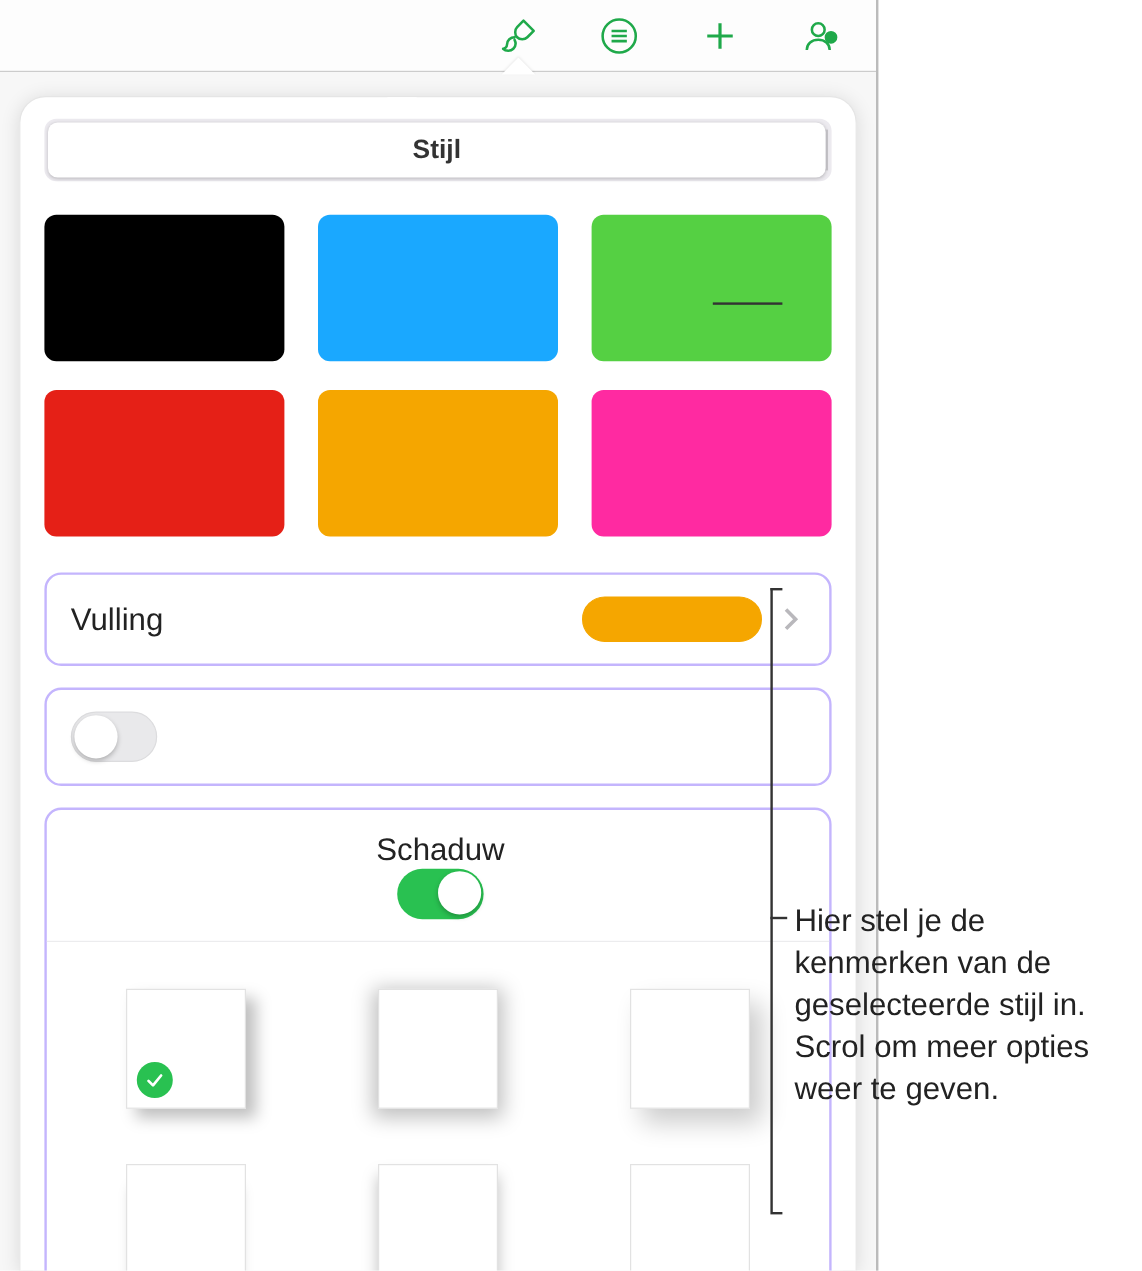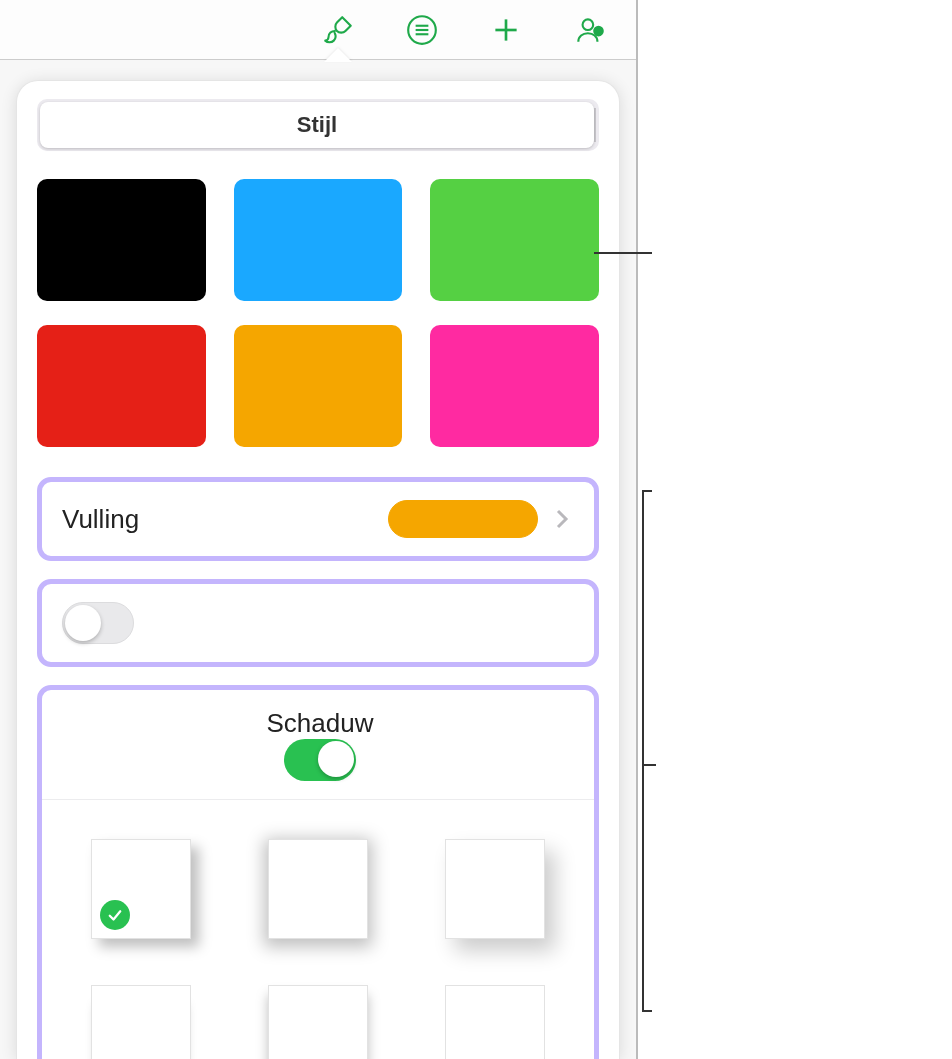--- a/index.html
+++ b/index.html
@@ -7,21 +7,21 @@
     font-family: -apple-system, BlinkMacSystemFont, "Helvetica Neue", sans-serif;
     background: #fff;
     width: 952px;
     height: 1059px;
     position: relative;
     overflow: hidden;
   }
   .device {
     position: absolute;
     left: 0; top: 0;
-    width: 638px;
+    width: 732px;
     height: 1059px;
     border-right: 2px solid #bbb;
     background: #f7f7f7;
   }
   .toolbar {
     height: 60px;
     background: #fdfdfd;
     border-bottom: 1px solid #ccc;
     display: flex;
     justify-content: flex-end;
@@ -101,21 +101,21 @@
     gap: 24px 28px;
     margin-bottom: 30px;
   }
   .swatch {
     border-radius: 10px;
     cursor: pointer;
   }
 
   .card {
     background: #fff;
-    border: 5px solid #c4b5fd;
+    border: 2px solid #c4b5fd;
     border-radius: 14px;
     margin-bottom: 18px;
   }
   .row {
     display: flex;
     align-items: center;
     padding: 18px 16px 18px 20px;
     min-height: 70px;
   }
   .row-label {
@@ -331,13 +331,14 @@
 <div class="callout" style="left:662px; top:238px; width:270px;">
   <div class="line" style="left:-68px; top:14px; width:58px;"></div>
 </div>
 
 <div class="callout" style="left:662px; top:750px; width:280px;">
   <div class="vline" style="left:-20px; top:-260px; height:520px;"></div>
   <div class="line" style="left:-20px; top:-260px; width:-0px;"></div>
   <div class="line" style="left:-20px; top:14px; width:14px;"></div>
   <div style="position:absolute;left:-20px;top:-260px;width:10px;height:2px;background:#333;"></div>
   <div style="position:absolute;left:-20px;top:260px;width:10px;height:2px;background:#333;"></div>
+  <span>Hier stel je de kenmerken van de geselecteerde stijl in. Scrol om meer opties weer te geven.</span>
 </div>
 
 </body></html>

